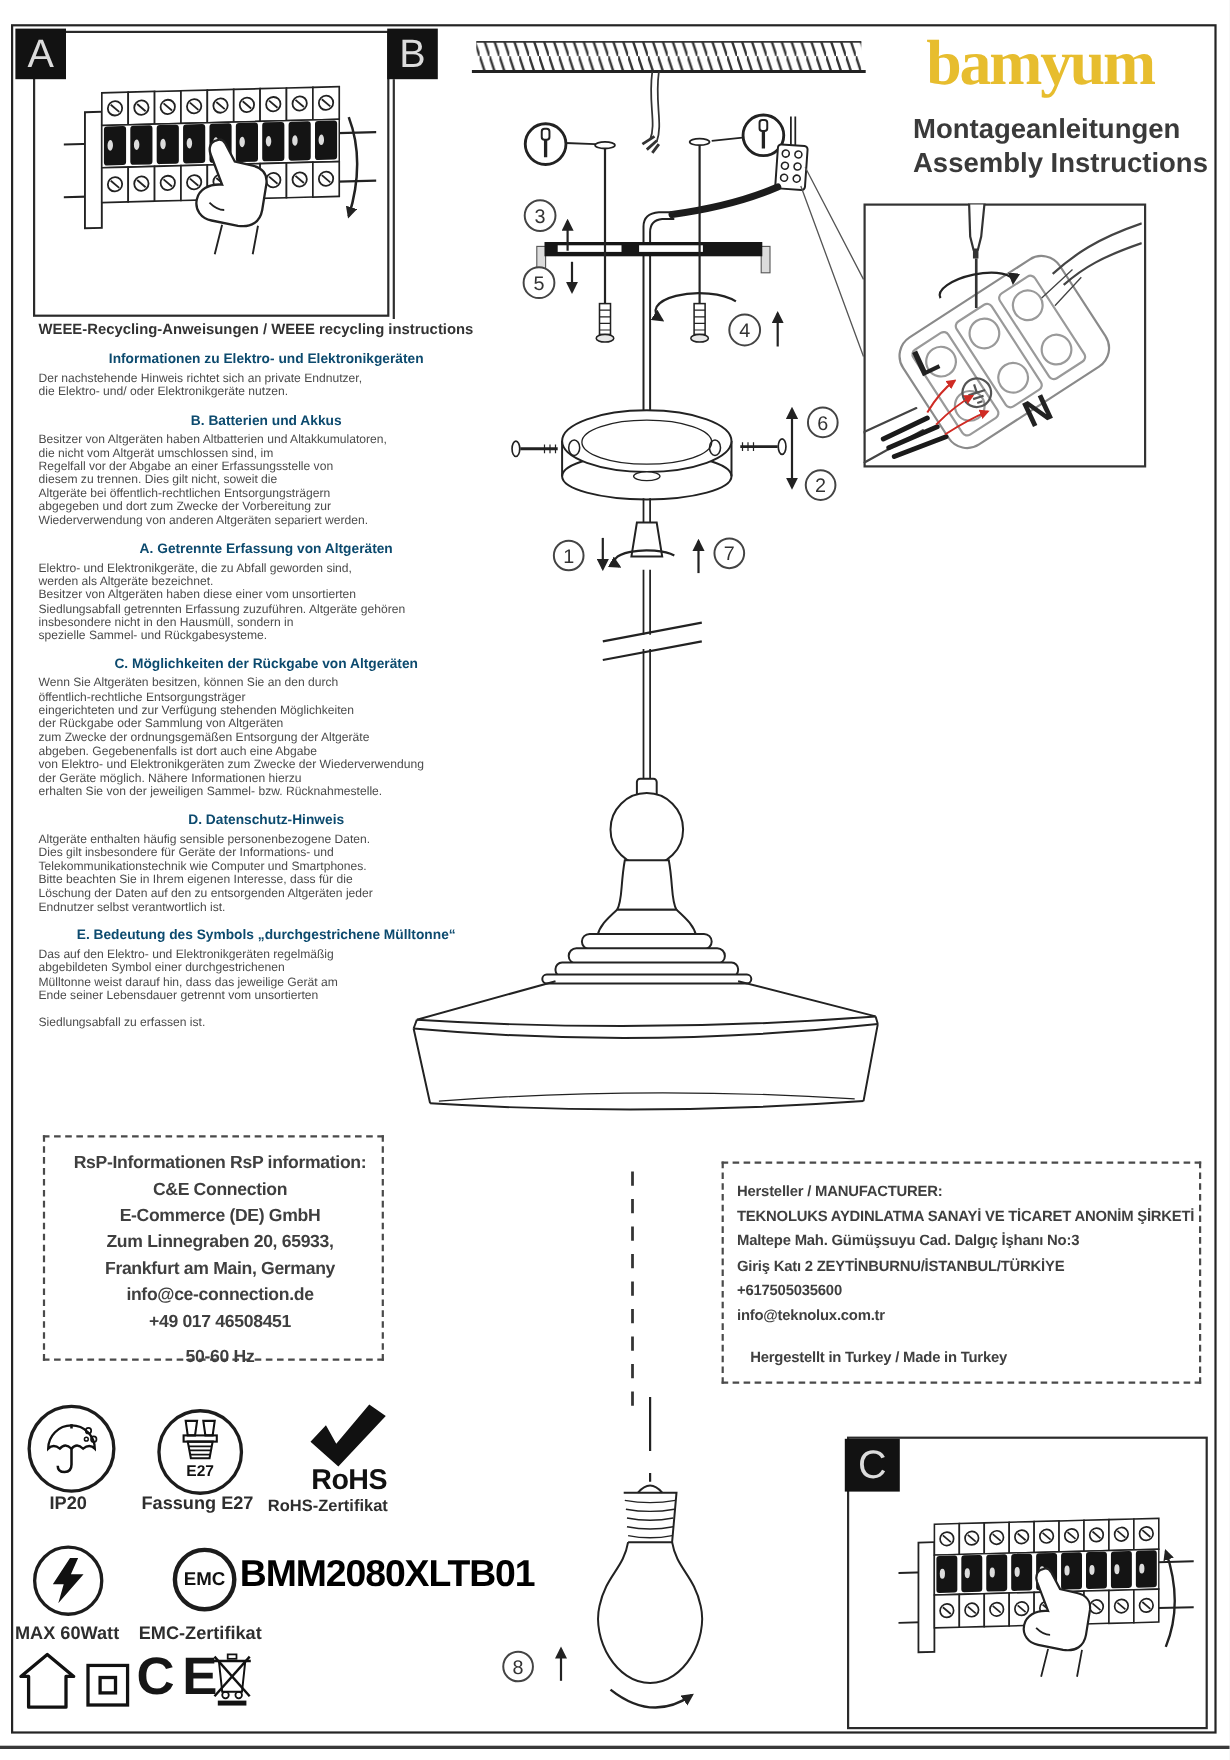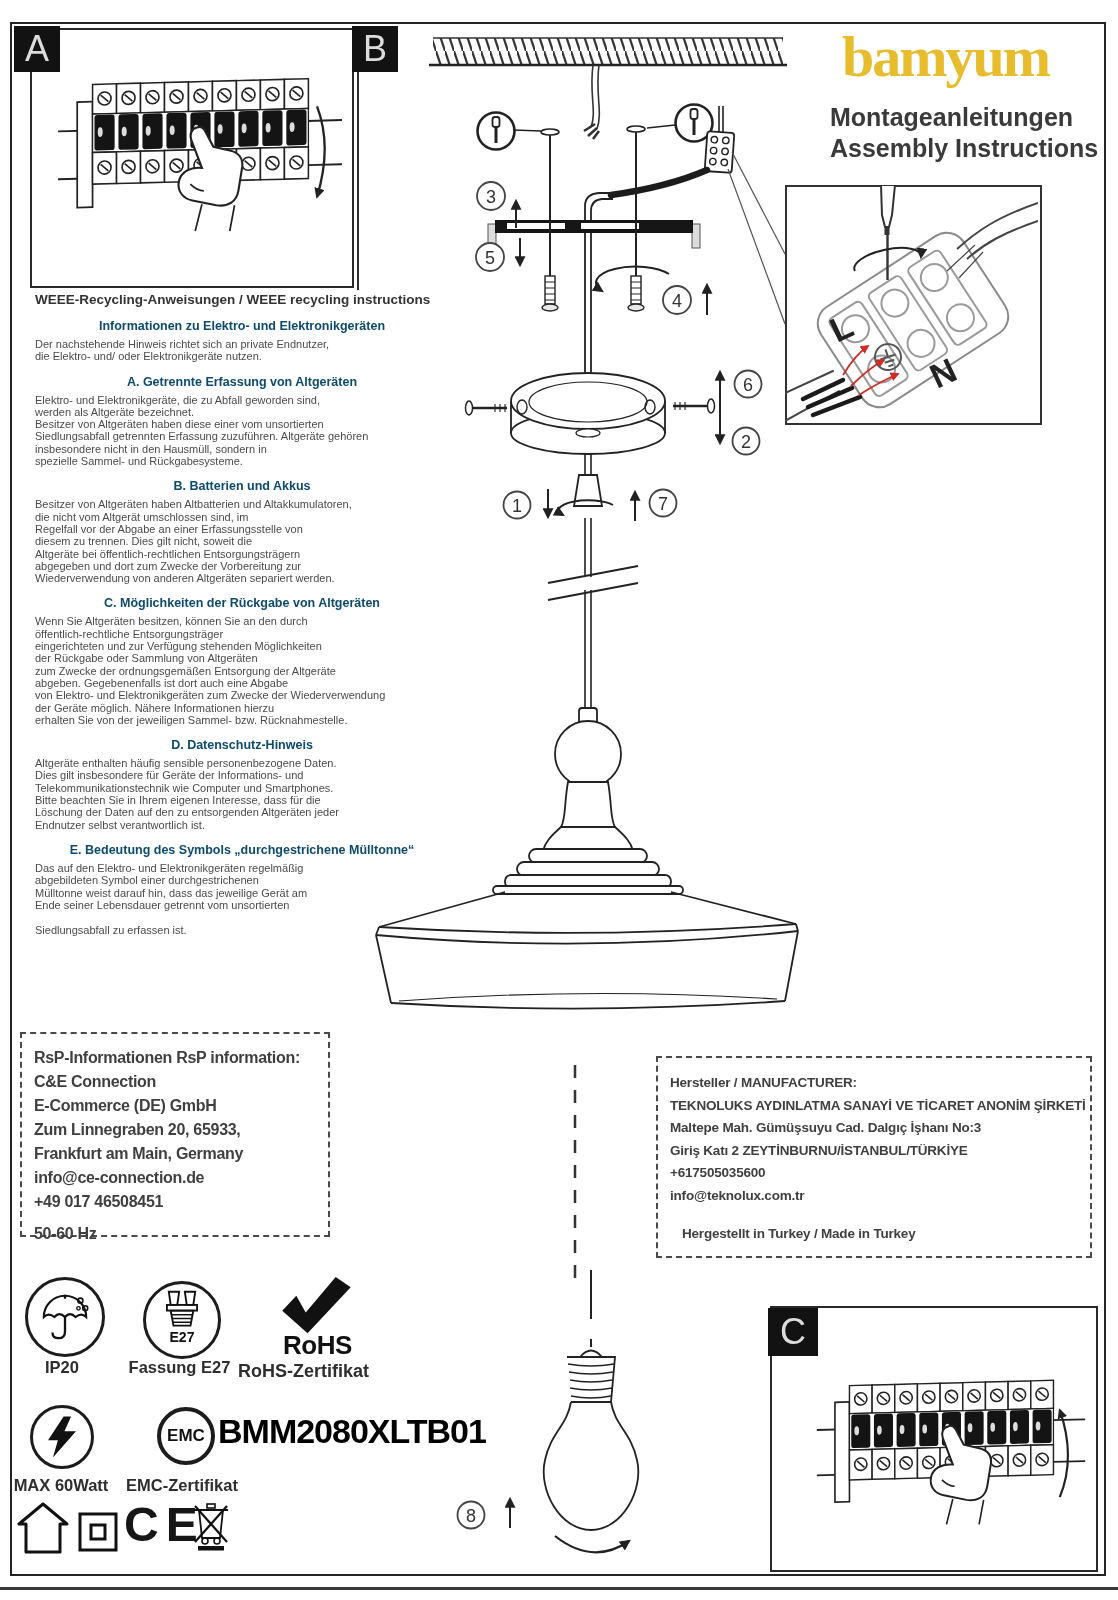--- a/index.html
+++ b/index.html
@@ -175,37 +175,37 @@
   </svg>
 
   <div class="abs weee" style="left:35px;top:292px;">
     <div class="wh1">WEEE-Recycling-Anweisungen / WEEE recycling instructions</div>
     <div class="wsec">
         <div class="wtitle">Informationen zu Elektro- und Elektronikgeräten</div>
         <div class="wbody">Der nachstehende Hinweis richtet sich an private Endnutzer,
  die Elektro- und/ oder Elektronikgeräte nutzen.</div>
       </div>
     <div class="wsec">
-        <div class="wtitle">A. Getrennte Erfassung von Altgeräten</div>
-        <div class="wbody">Elektro- und Elektronikgeräte, die zu Abfall geworden sind,
- werden als Altgeräte bezeichnet.
-Besitzer von Altgeräten haben diese einer vom unsortierten
-Siedlungsabfall getrennten Erfassung zuzuführen. Altgeräte gehören
-insbesondere nicht in den Hausmüll, sondern in
-spezielle Sammel- und Rückgabesysteme.</div>
-      </div>
-    <div class="wsec">
         <div class="wtitle">B. Batterien und Akkus</div>
         <div class="wbody">Besitzer von Altgeräten haben Altbatterien und Altakkumulatoren,
  die nicht vom Altgerät umschlossen sind, im
 Regelfall vor der Abgabe an einer Erfassungsstelle von
 diesem zu trennen. Dies gilt nicht, soweit die
 Altgeräte bei öffentlich-rechtlichen Entsorgungsträgern
 abgegeben und dort zum Zwecke der Vorbereitung zur
 Wiederverwendung von anderen Altgeräten separiert werden.</div>
+      </div>
+    <div class="wsec">
+        <div class="wtitle">A. Getrennte Erfassung von Altgeräten</div>
+        <div class="wbody">Elektro- und Elektronikgeräte, die zu Abfall geworden sind,
+ werden als Altgeräte bezeichnet.
+Besitzer von Altgeräten haben diese einer vom unsortierten
+Siedlungsabfall getrennten Erfassung zuzuführen. Altgeräte gehören
+insbesondere nicht in den Hausmüll, sondern in
+spezielle Sammel- und Rückgabesysteme.</div>
       </div>
     <div class="wsec">
         <div class="wtitle">C. Möglichkeiten der Rückgabe von Altgeräten</div>
         <div class="wbody">Wenn Sie Altgeräten besitzen, können Sie an den durch
 öffentlich-rechtliche Entsorgungsträger
 eingerichteten und zur Verfügung stehenden Möglichkeiten
 der Rückgabe oder Sammlung von Altgeräten
  zum Zwecke der ordnungsgemäßen Entsorgung der Altgeräte
 abgeben. Gegebenenfalls ist dort auch eine Abgabe
  von Elektro- und Elektronikgeräten zum Zwecke der Wiederverwendung
@@ -362,21 +362,21 @@
       <circle cx="162" cy="481" r="13.5" fill="#fff" stroke="#444" stroke-width="1.8"></circle>
         <text x="162" y="487.5">1</text>
       <circle cx="308" cy="479" r="13.5" fill="#fff" stroke="#444" stroke-width="1.8"></circle>
         <text x="308" y="485.5">7</text>
       <circle cx="116" cy="1491" r="13.5" fill="#fff" stroke="#444" stroke-width="1.8"></circle>
         <text x="116" y="1497.5">8</text>
     </g>
   </svg>
 
 
-  <div class="abs dashed-box" style="left:20px;top:1032px;width:306px;height:201px;">
+  <div class="abs dashed-box" style="left:39px;top:1032px;width:306px;height:201px;text-align:center;">
     <div class="rsp" style="padding:12px 0 0 12px;">
       <div>RsP-Informationen RsP information:</div>
       <div>C&amp;E Connection</div>
       <div>E-Commerce (DE) GmbH</div>
       <div>Zum Linnegraben 20, 65933,</div>
       <div>Frankfurt am Main, Germany</div>
       <div>info@ce-connection.de</div>
       <div>+49 017 46508451</div>
       <div style="margin-top:8px;">50-60 Hz</div>
     </div>
@@ -414,21 +414,21 @@
       <path d="M24,29.5 h22 M25,33.5 h20 M25.5,37.5 h19" stroke="#111" stroke-width="1.6"></path>
       <text x="35" y="58" font-size="15" font-weight="700" fill="#111" text-anchor="middle">E27</text>
     </svg>
   </div>
   <div class="abs badge-label" style="left:122px;top:1358px;width:115px;">Fassung E27</div>
 
   <svg class="abs" style="left:277px;top:1275px;" width="78" height="60" viewBox="0 0 80 64">
     <path d="M4,38 L19,22 L29,40 L61,2 L77,13 L31,62 Z" fill="#111"></path>
   </svg>
   <div class="abs rohs-word" style="left:283px;top:1330px;">RoHS</div>
-  <div class="abs rohs-label badge-label" style="left:238px;top:1361px;width:120px;font-size:18px;text-align:right;">RoHS-Zertifikat</div>
+  <div class="abs rohs-label badge-label" style="left:238px;top:1361px;width:120px;font-size:15px;">RoHS-Zertifikat</div>
 
   <div class="abs badge-circle" style="left:30px;top:1405px;width:58px;height:58px;">
     <svg width="46" height="46" viewBox="0 0 56 56">
       <polygon points="30,3 11,32 23,32 17,53 45,21 31,21 39,3" fill="#111"></polygon>
     </svg>
   </div>
   <div class="abs badge-label" style="left:6px;top:1476px;width:110px;">MAX 60Watt</div>
 
   <div class="abs badge-circle emc-word" style="left:157px;top:1407px;width:50px;height:50px;border-width:4px;">
       <span>EMC</span>

